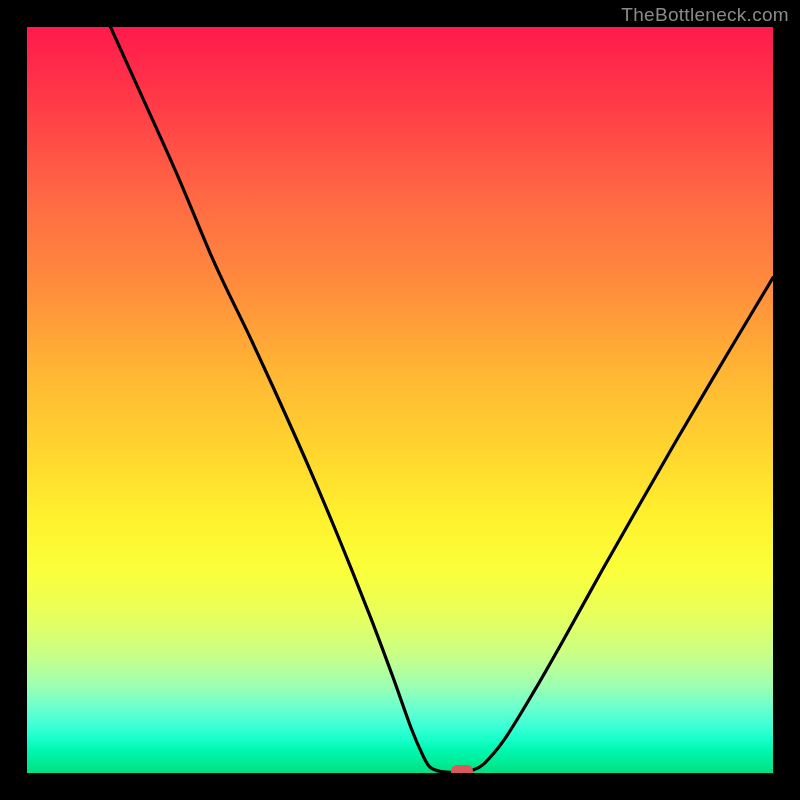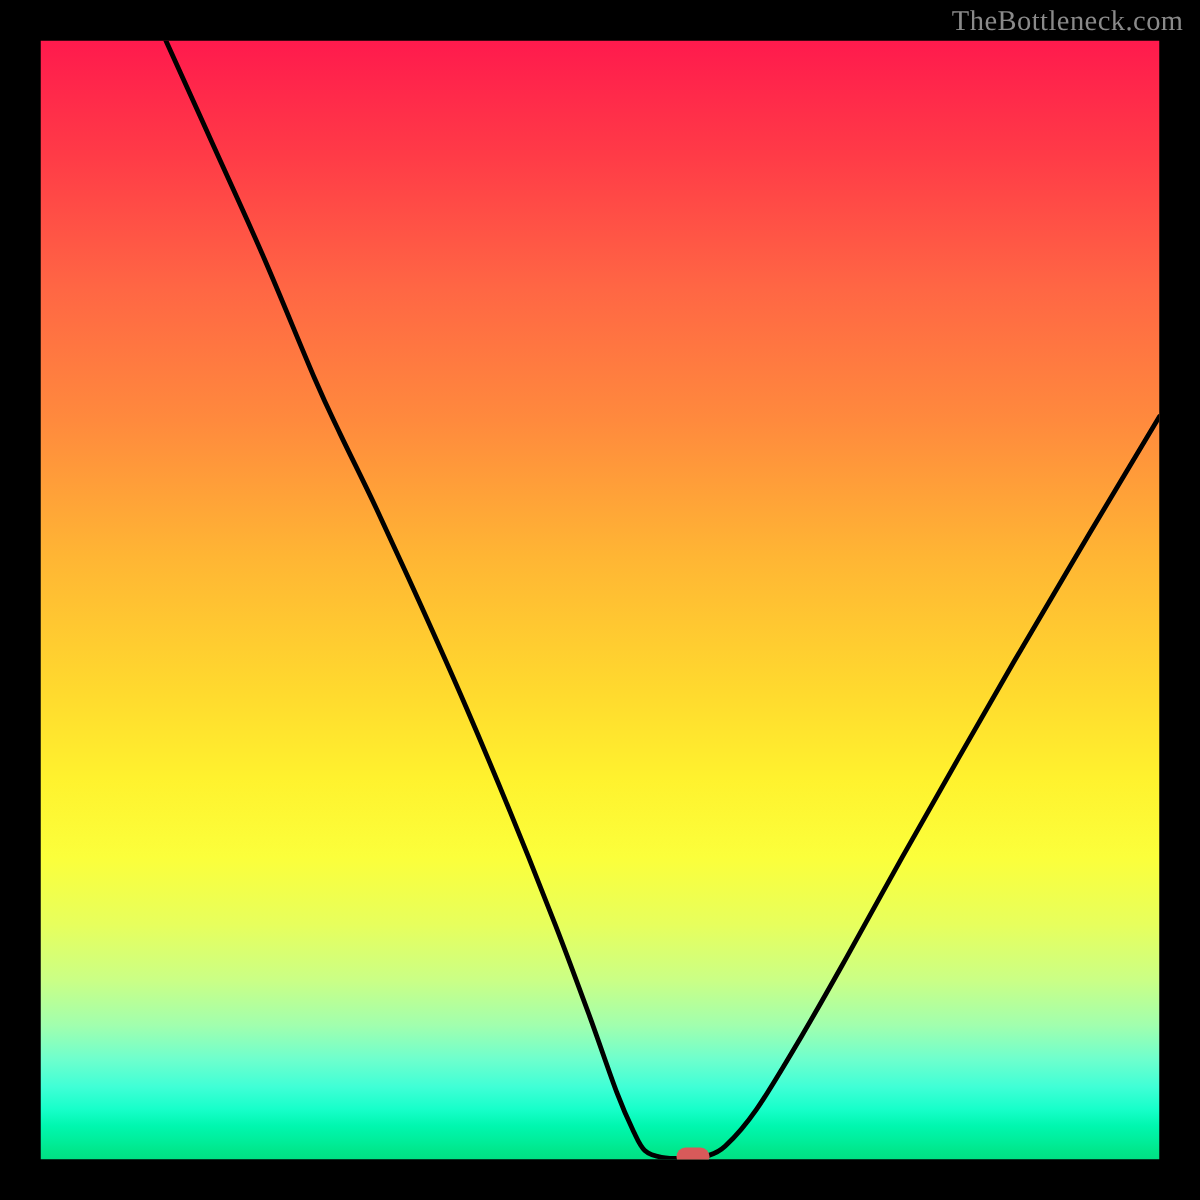--- a/index.html
+++ b/index.html
@@ -65,21 +65,21 @@
     width: 22px;
     height: 12px;
     border-radius: 6px;
     background: #d85a5a;
     transform: translate(-50%, -50%);
   }
   .watermark {
     position: absolute;
     top: 4px;
     right: 11px;
-    font-family: Liberation Serif, serif;
+    font-family: Liberation Sans, sans-serif;
     font-size: 19px;
     color: #8a8a8a;
     letter-spacing: 0.3px;
   }
 </style>
 </head>
 <body>
 
 <div class="frame">
   <div class="watermark">TheBottleneck.com</div>

